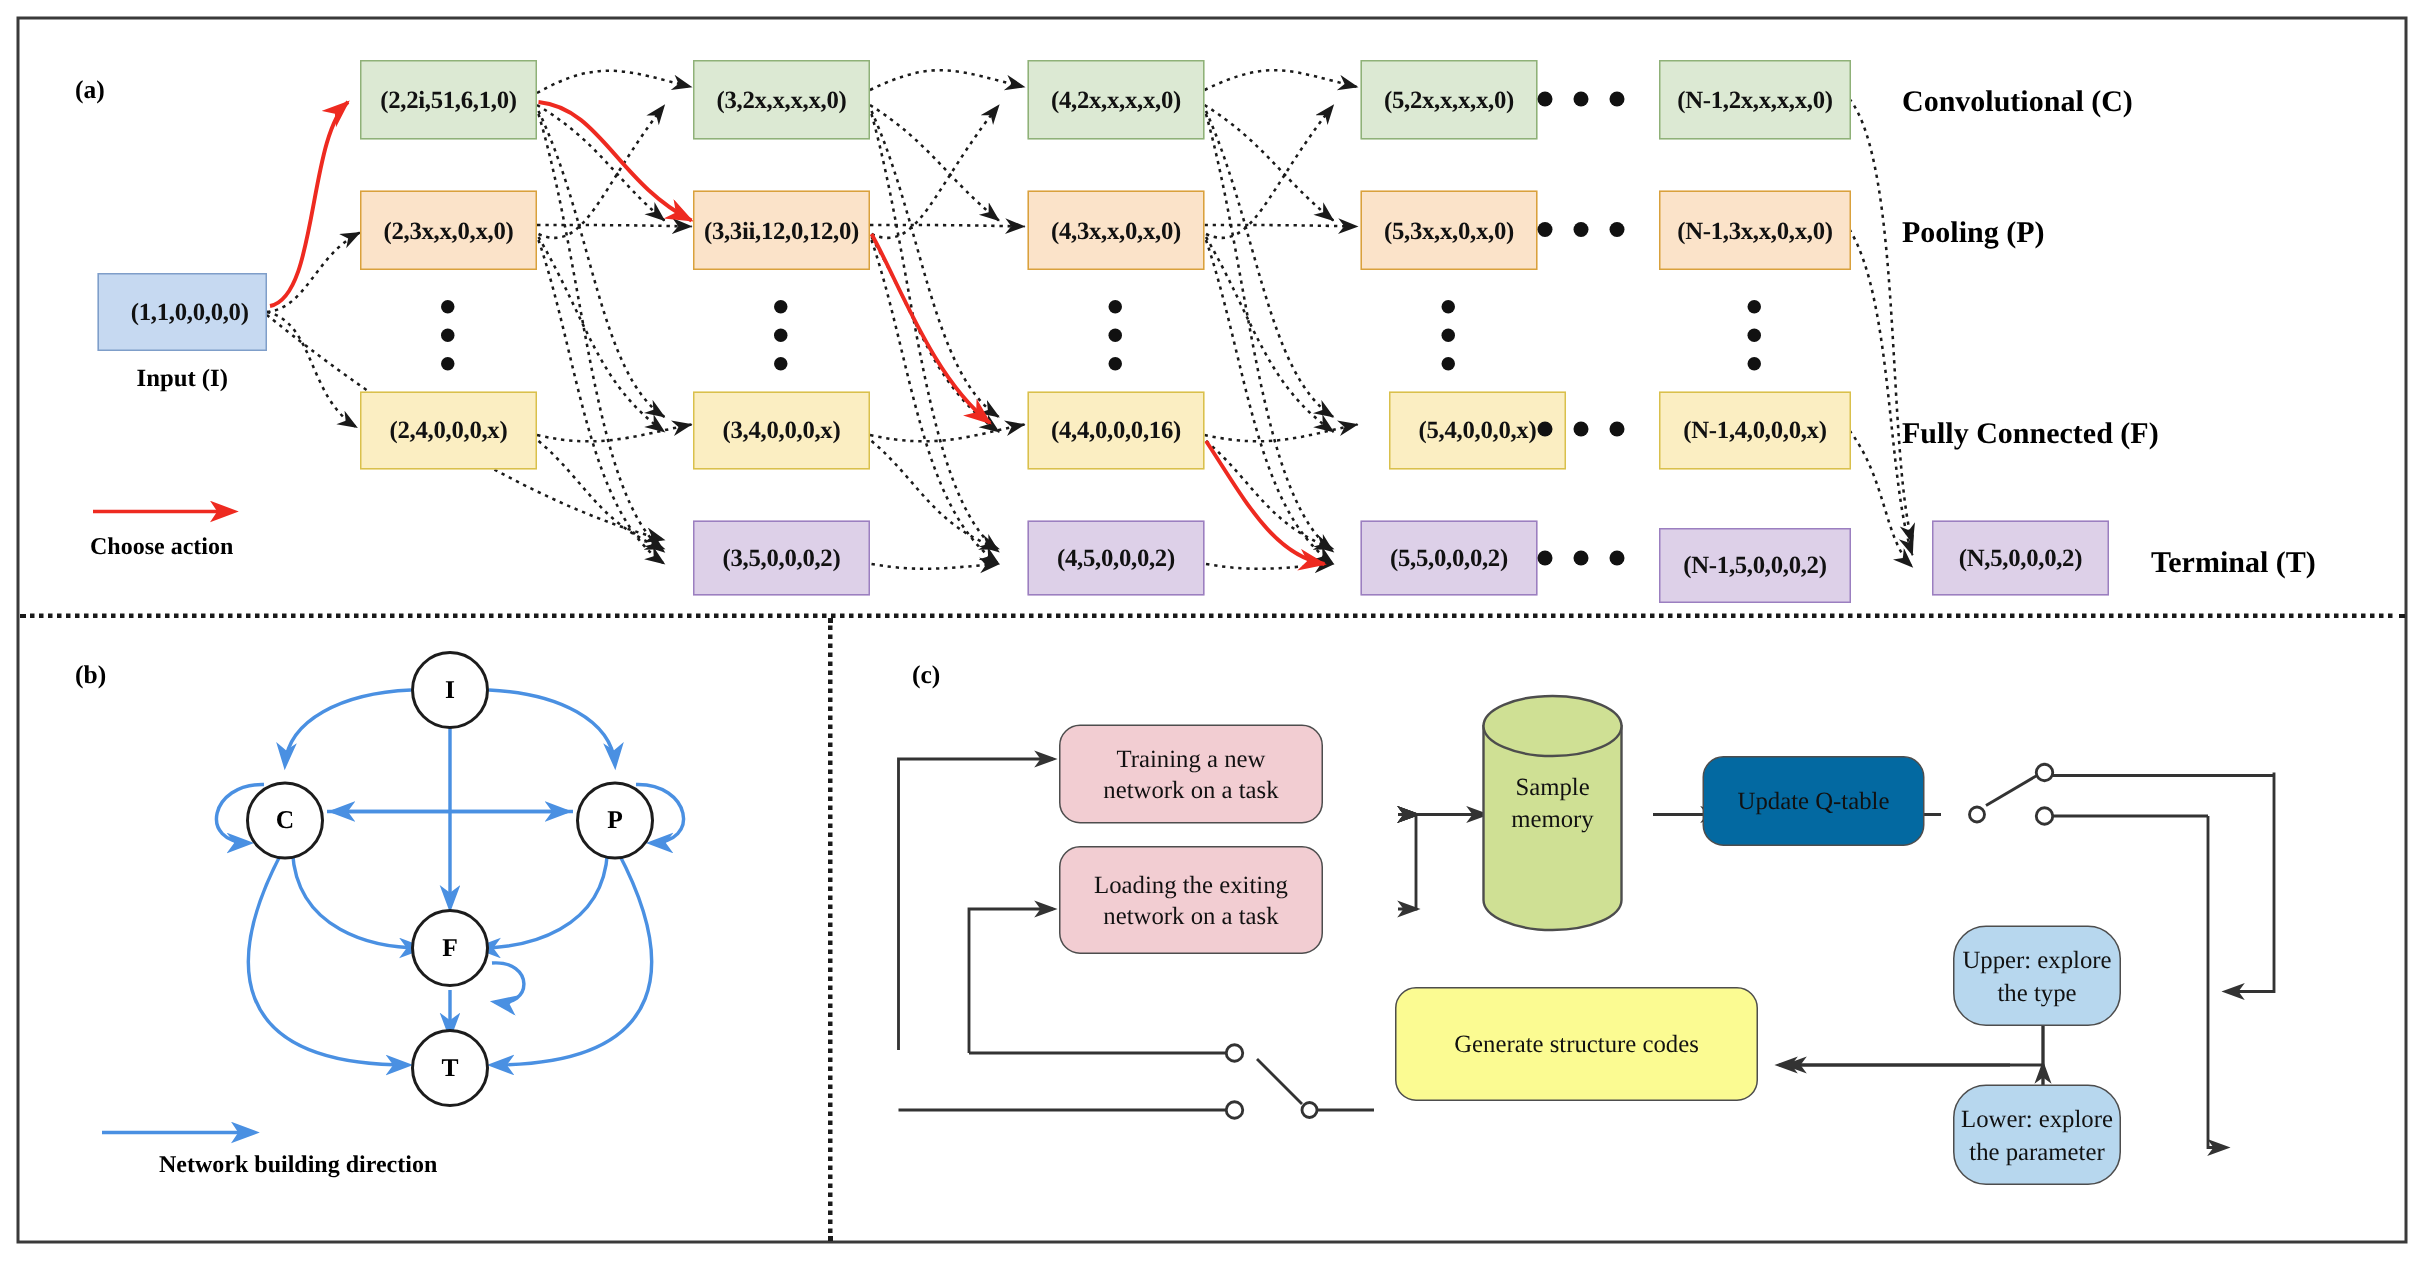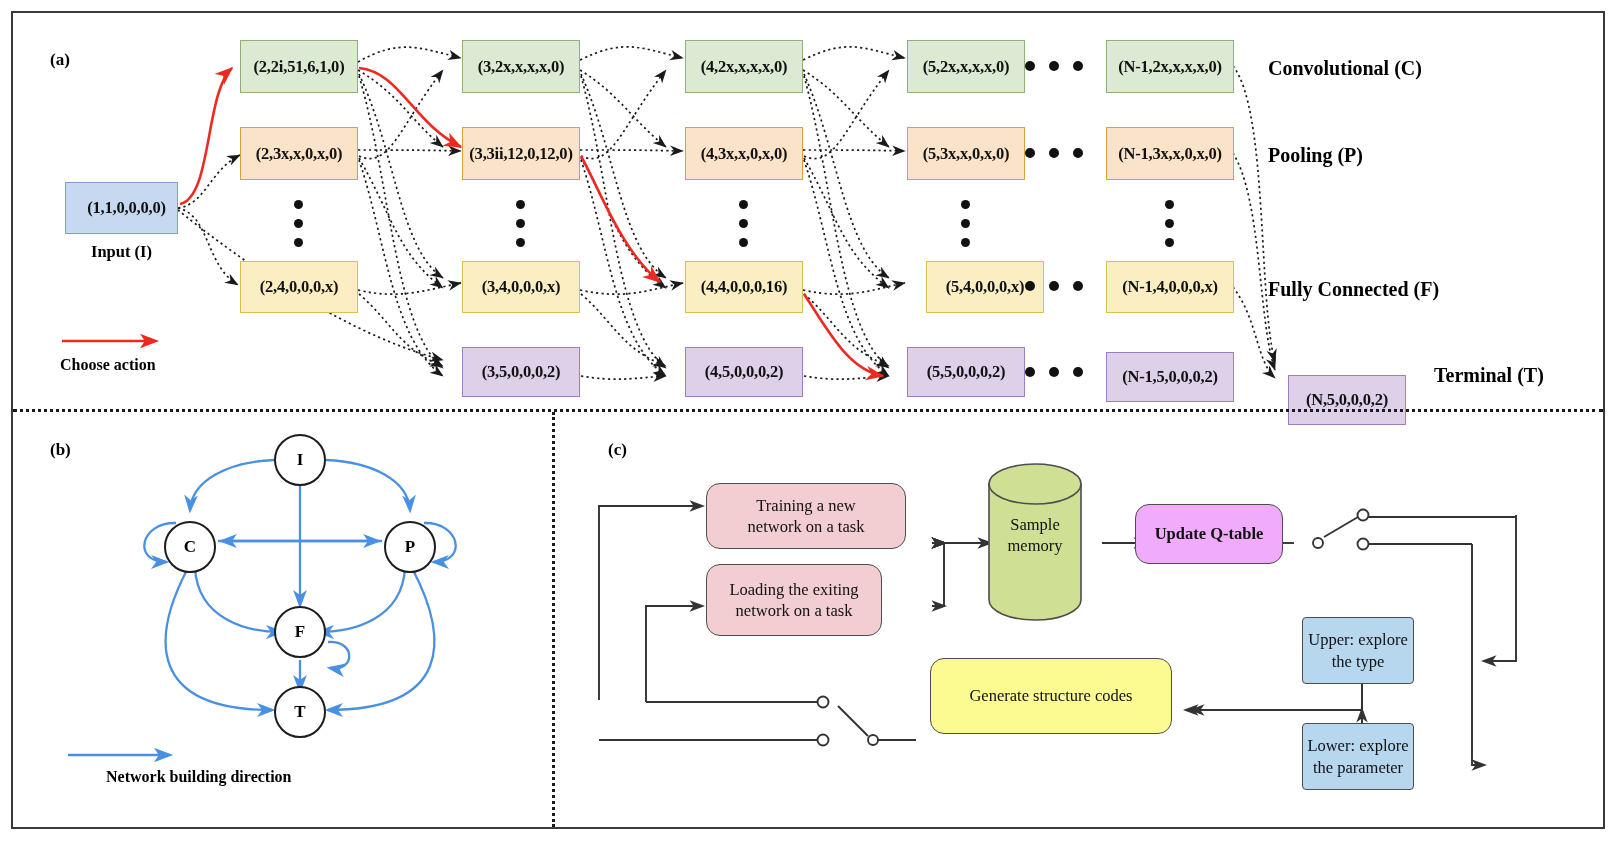--- a/index.html
+++ b/index.html
@@ -31,22 +31,22 @@
   
   .pb-node{position:absolute;width:52px;height:52px;border-radius:50%;
            border:2.2px solid #1c1c1c;background:#fff;box-sizing:border-box;
            display:flex;align-items:center;justify-content:center;
            font-weight:bold;font-size:17px;color:#000;}
   
   .cbox{position:absolute;box-sizing:border-box;display:flex;flex-direction:column;
         align-items:center;justify-content:center;text-align:center;
         font-size:16.5px;color:#111;border:1.6px solid #4d4d4d;line-height:1.28;}
   .c-pink{background:#f2cdd2;border-radius:14px;}
-  .c-gray{background:#f0abfc;border-radius:14px;font-weight:bold;}
-  .c-blue{background:#b7d7ee;border-radius:4px;}
+  .c-gray{background:#0369a1;border-radius:14px;}
+  .c-blue{background:#b7d7ee;border-radius:22px;}
   .c-yellow{background:#fbfb92;border-radius:14px;}
   .cyl{position:absolute;}
   svg{overflow:visible;}
 </style>
 </head>
 <body>
 
 <div id="root">
   <div id="frame"></div>
 
@@ -186,21 +186,21 @@
     <i></i>
       <i></i>
       <i></i>
   </div>
   <div class="rowlab" style="left:1268px;top:278px;">Fully Connected (F)</div>
 
   <div class="node n-term" style="left:462px;top:347px;width:118px;height:50px;">(3,5,0,0,0,2)</div>
   <div class="node n-term" style="left:685px;top:347px;width:118px;height:50px;">(4,5,0,0,0,2)</div>
   <div class="node n-term" style="left:907px;top:347px;width:118px;height:50px;">(5,5,0,0,0,2)</div>
   <div class="node n-term" style="left:1106px;top:352px;width:128px;height:50px;">(N-1,5,0,0,0,2)</div>
-  <div class="node n-term" style="left:1288px;top:347px;width:118px;height:50px;margin-top:28px;">(N,5,0,0,0,2)</div>
+  <div class="node n-term" style="left:1288px;top:347px;width:118px;height:50px;">(N,5,0,0,0,2)</div>
   <div class="hdots" style="left:1025px;top:367px;">
     <i></i>
       <i></i>
       <i></i>
   </div>
   <div class="rowlab" style="left:1434px;top:364px;">Terminal (T)</div>
 
   <svg class="abs" style="left:60px;top:330px;" width="110" height="24">
     <defs>
       <marker id="legred" markerWidth="9" markerHeight="9" refX="5" refY="3" orient="auto" markerUnits="strokeWidth">
@@ -318,21 +318,21 @@
     <g fill="#fff" stroke="#333" stroke-width="1.9">
       <circle cx="766" cy="133" r="5"></circle>
       <circle cx="811" cy="105" r="5.5"></circle>
       <circle cx="811" cy="134" r="5.5"></circle>
       <circle cx="271" cy="292" r="5.5"></circle>
       <circle cx="271" cy="330" r="5.5"></circle>
       <circle cx="321" cy="330" r="5"></circle>
     </g>
   </svg>
 
-  <div class="cbox c-pink" style="left:706px;top:483px;width:200px;height:66px;">
+  <div class="cbox c-pink" style="left:706px;top:483px;width:176px;height:66px;">
     <span>Training a new</span>
     <span>network on a task</span>
   </div>
 
   <div class="cbox c-pink" style="left:706px;top:564px;width:176px;height:72px;">
     <span>Loading the exiting</span>
     <span>network on a task</span>
   </div>
 
   <div class="cyl" style="left:987px;top:462px;width:96px;height:160px;">

